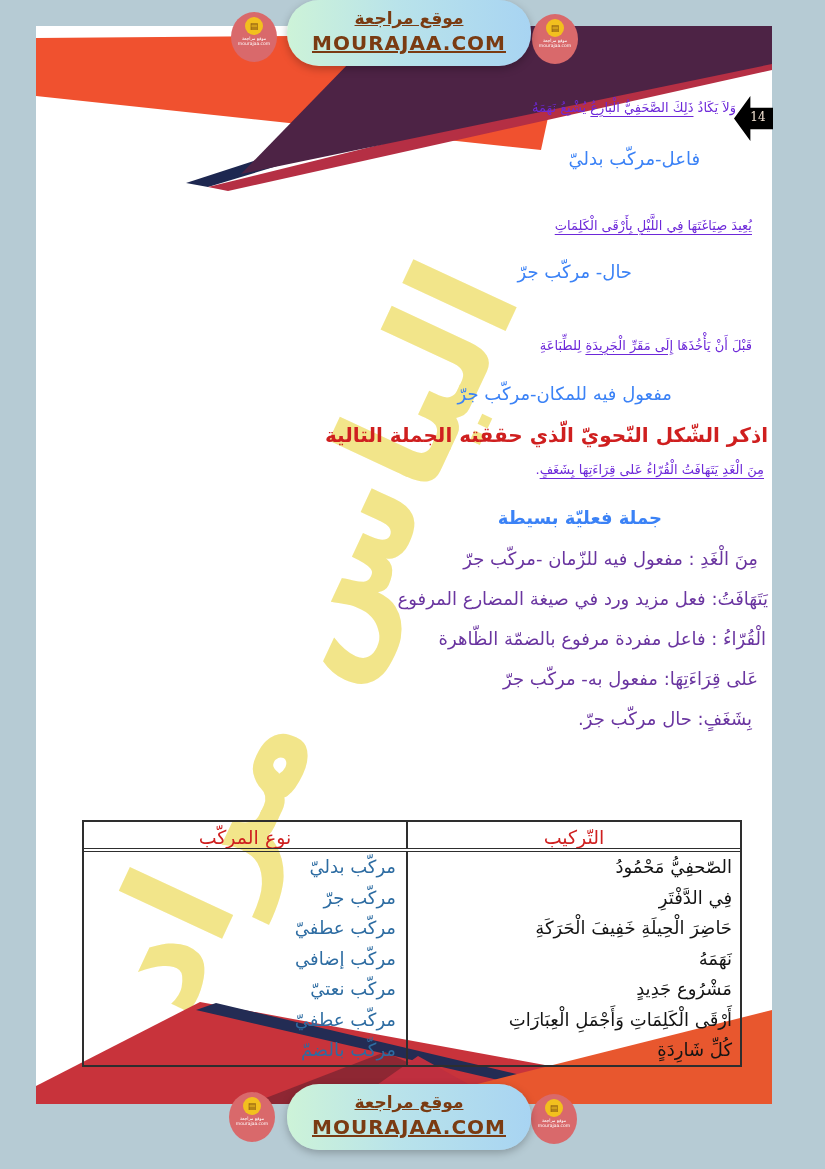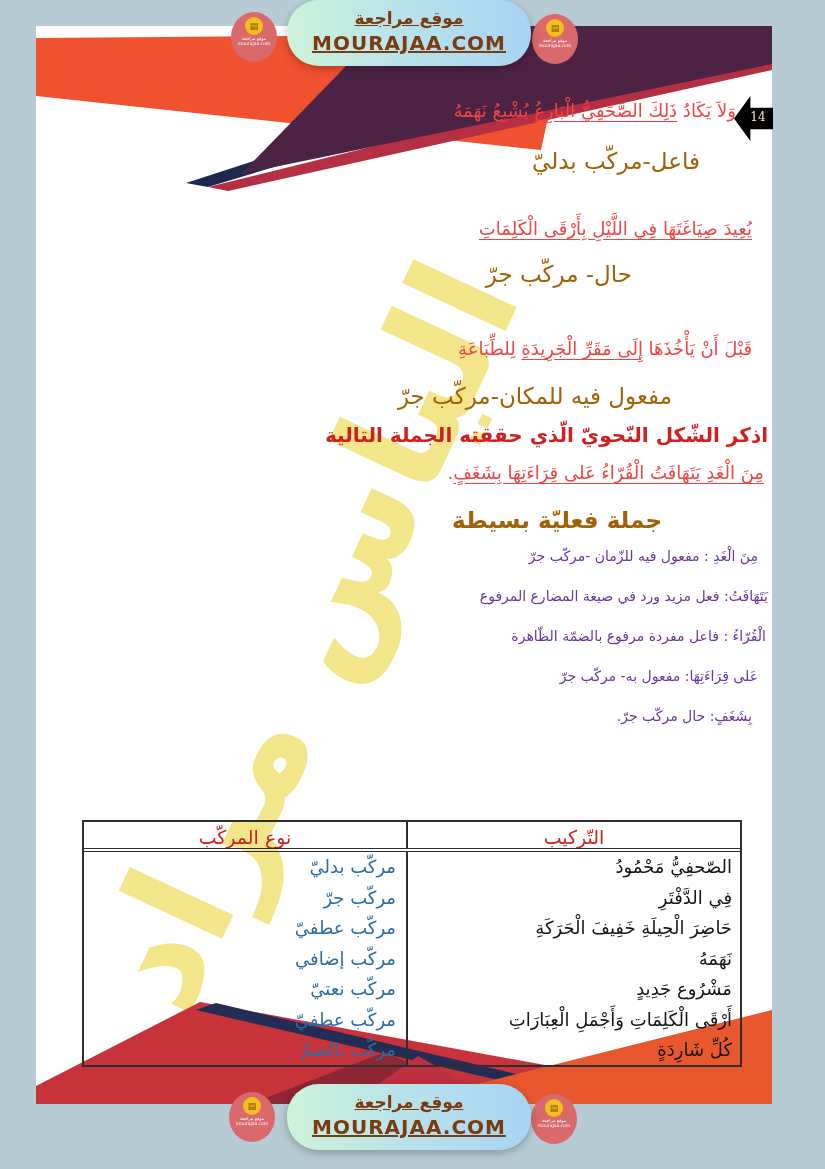--- a/index.html
+++ b/index.html
@@ -16,23 +16,23 @@
   .deco.top{top:0;}
   .deco.bottom{bottom:0;}
   .watermark{
     position:absolute;left:-140px;top:500px;width:820px;height:220px;
     z-index:0;text-align:center;
     transform:rotate(-65deg);
     font-size:150px;font-weight:bold;color:#efdf6e;opacity:.8;
     white-space:nowrap;line-height:220px;
   }
   .line{position:absolute;z-index:2;white-space:nowrap;}
-  .black{color:#ef4444;font-size:18px;}
-  .blue{color:#a16207;font-size:23px;}
-  .purple{color:#6a35a0;font-size:14px;}
+  .black{color:#6d28d9;font-size:13px;}
+  .blue{color:#3b82f6;font-size:18px;}
+  .purple{color:#6a35a0;font-size:18px;}
   .redh{color:#cf1f1f;font-size:20px;font-weight:bold;margin-left:36px;}
   .und{text-decoration:underline;text-underline-offset:4px;}
   .l1{top:74px;right:36px;}   .l2{top:122px;right:72px;}
   .l3{top:192px;right:20px;}  .l4{top:235px;right:140px;}
   .l5{top:312px;right:20px;}  .l6{top:357px;right:100px;}
   .l7{top:397px;right:4px;}   .l8{top:436px;right:8px;}
   .l9{top:481px;right:110px;font-weight:bold;}
   .l10{top:522px;right:14px;} .l11{top:562px;right:4px;}
   .l12{top:602px;right:6px;}  .l13{top:642px;right:14px;}
   .l14{top:682px;right:20px;} .l15{top:722px;right:24px;}

